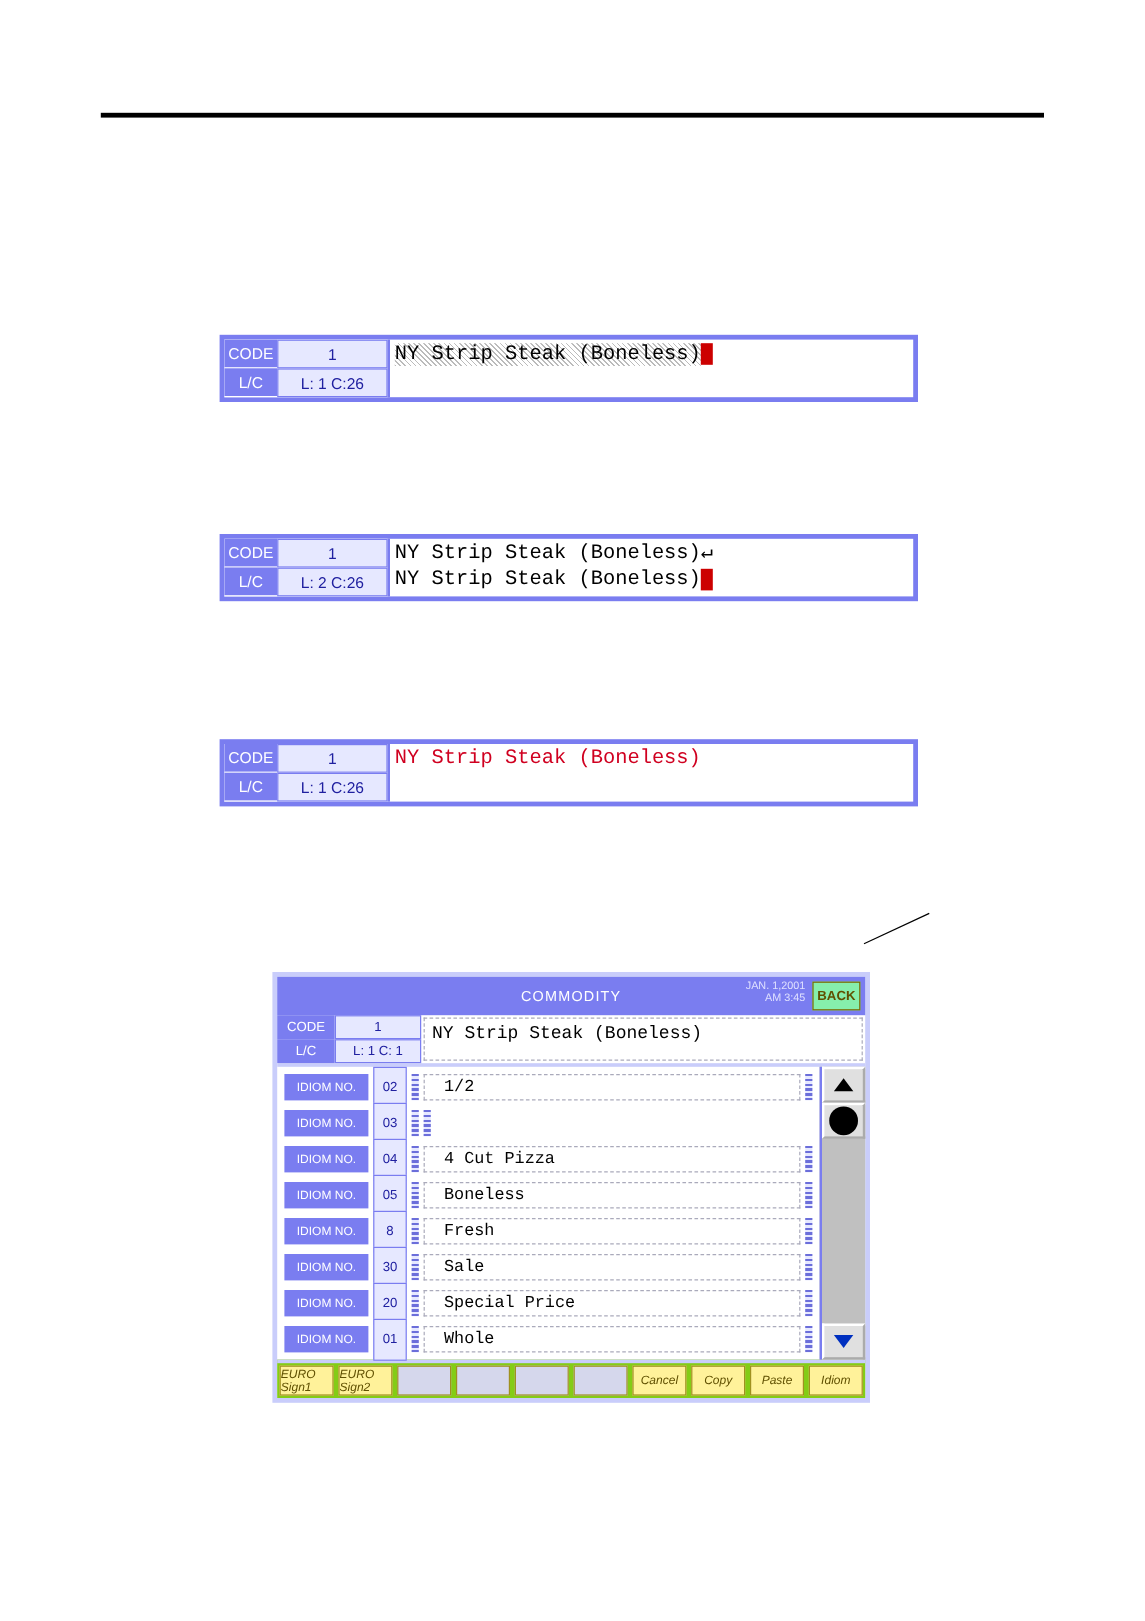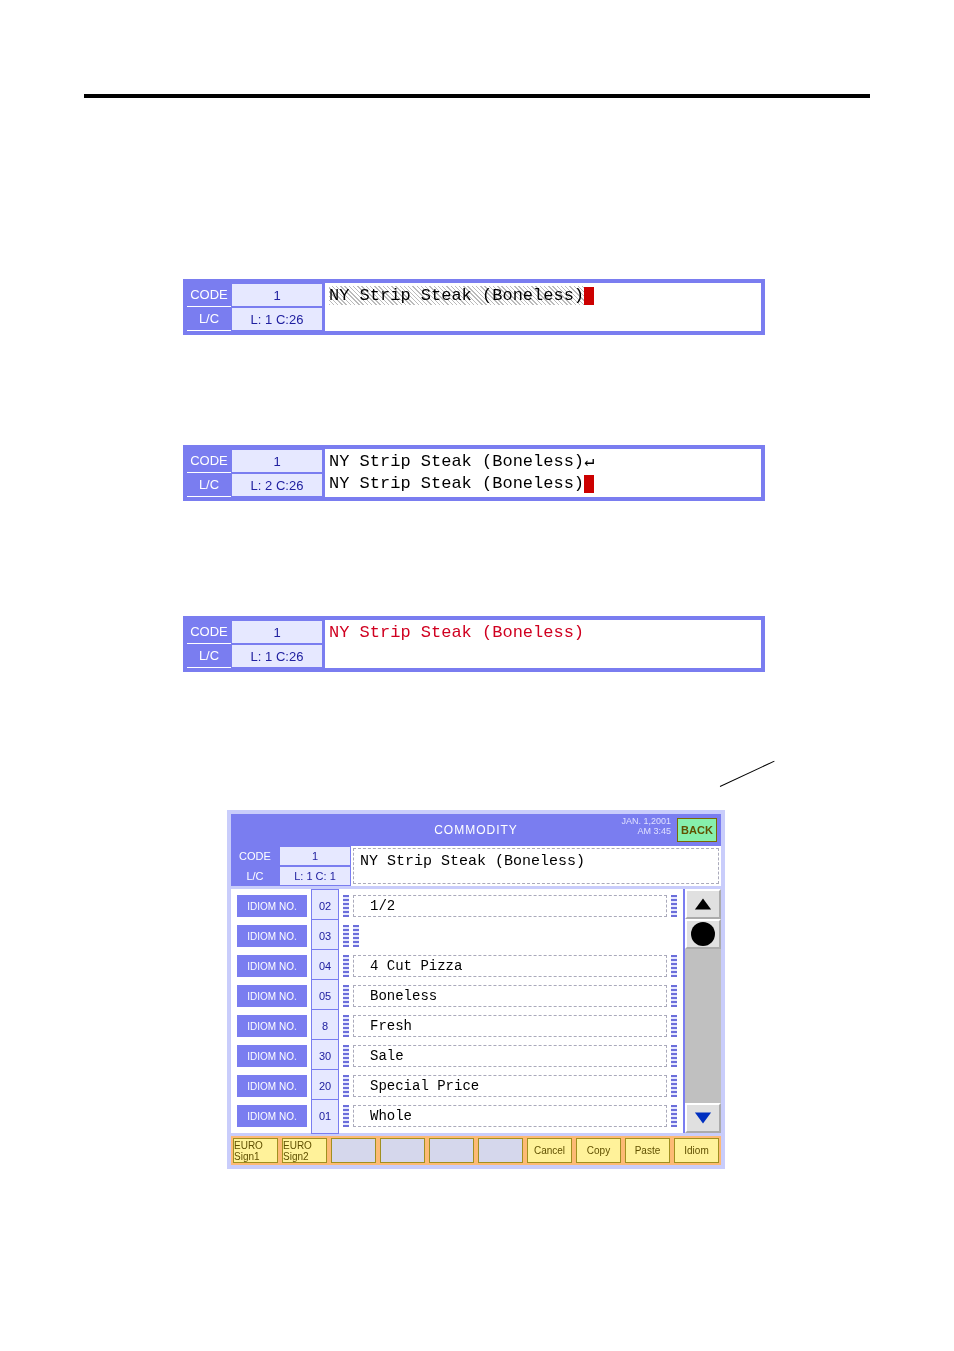--- a/index.html
+++ b/index.html
@@ -37,21 +37,21 @@
   .win-row .in { width: 28px; background: #e6e8ff; color: #2020a0; border: 1px solid #7a7df0; height: 35px; font-size: 11px; display: flex; align-items: center; justify-content: center; }
   .win-row .tx { flex: 1; height: 22px; border: 1px dashed #aab; font-family: "Courier New", monospace; font-size: 14px; display: flex; align-items: center; padding-left: 16px; text-align: right; }
   .win-row .grip { width: 6px; height: 22px; background-image: repeating-linear-gradient(0deg, #6b6eda 0 2px, #e6e8ff 2px 4px); }
 
   .win-scroll { width: 38px; background: #c0c0c0; border-left: 2px solid #7a7df0; display: flex; flex-direction: column; }
   .sbtn { height: 30px; background: #e0e0e0; border: 2px outset #fff; display: flex; align-items: center; justify-content: center; }
   .sbtn svg { width: 18px; height: 14px; }
   .sthumb { height: 30px; background: #e0e0e0; border: 2px outset #fff; display: flex; align-items: center; justify-content: center; }
   .strack { flex: 1; }
 
-  .win-foot { display: flex; background: #fdba74; border-top: 3px solid #c9cdfb; height: 32px; }
+  .win-foot { display: flex; background: #84cc16; border-top: 3px solid #c9cdfb; height: 32px; font-style: italic; }
   .fbtn { flex: 1; margin: 2px; border: 1px solid #a09020; display: flex; align-items: center; justify-content: center; font-size: 10px; }
   .fbtn.y { background: #fff29a; color: #605000; }
   .fbtn.g { background: #d5d7ec; color: #888; }
 
   .annot-line { position: absolute; left: 720px; top: 786px; width: 60px; height: 1px; border-top: 1px solid #000; transform: rotate(-25deg); transform-origin: left center; }
 </style>
 </head>
 <body>
 
 <div class="hr"></div>

